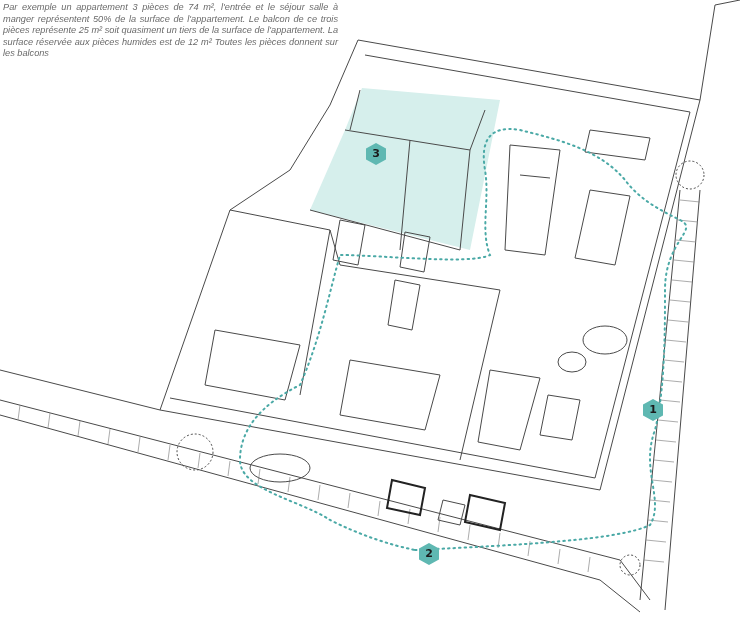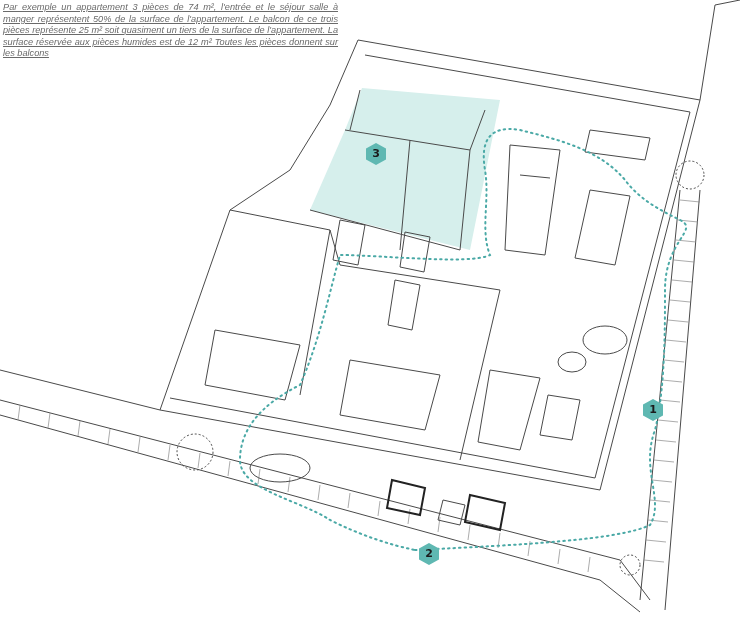--- a/index.html
+++ b/index.html
@@ -1,17 +1,17 @@
 <!DOCTYPE html>
 <html><head>
 <meta charset="utf-8">
 <style>
   html,body{margin:0;padding:0;background:#fff;}
   body{width:750px;height:619px;position:relative;overflow:hidden;font-family:"Liberation Sans",sans-serif;}
-  .caption{position:absolute;left:3px;top:2px;width:335px;font-size:9.2px;line-height:11.6px;font-style:italic;color:#6a6a6a;text-align:justify;text-decoration:underline;}
+  .caption{position:absolute;left:3px;top:2px;width:335px;font-size:9.2px;line-height:11.6px;font-style:italic;color:#6a6a6a;text-align:justify;}
   svg.plan{position:absolute;left:0;top:0;}
   .marker{position:absolute;width:20px;height:22px;}
   .marker span{position:absolute;left:0;top:0;width:20px;height:22px;line-height:22px;text-align:center;font-weight:bold;font-size:11px;color:#1b1b1b;font-family:"DejaVu Sans",sans-serif;}
 </style>
 </head>
 <body>
 
 <div class="caption">Par exemple un appartement 3 pièces de 74 m², l'entrée et le séjour salle à manger représentent 50% de la surface de l'appartement. Le balcon de ce trois pièces représente 25 m² soit quasiment un tiers de la surface de l'appartement. La surface réservée aux pièces humides est de 12 m² Toutes les pièces donnent sur les balcons</div>
 
 <svg class="plan" width="750" height="619" viewBox="0 0 750 619">

